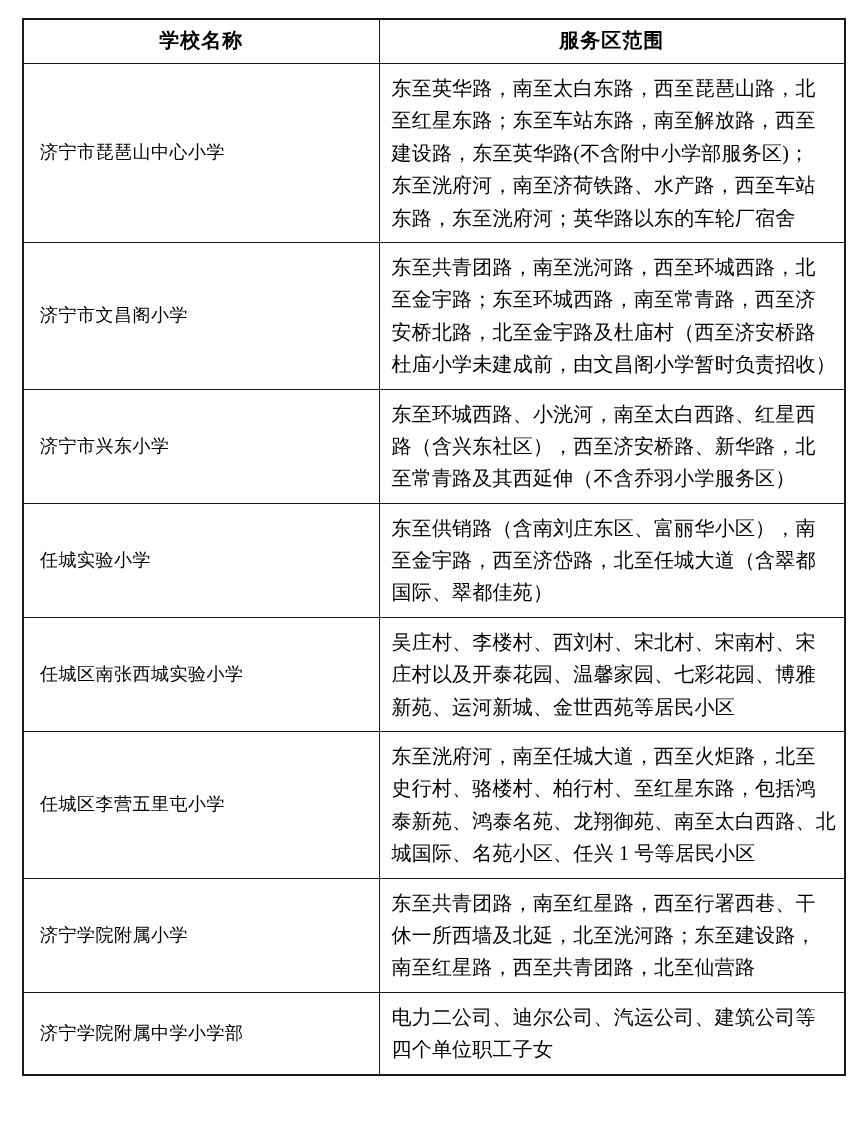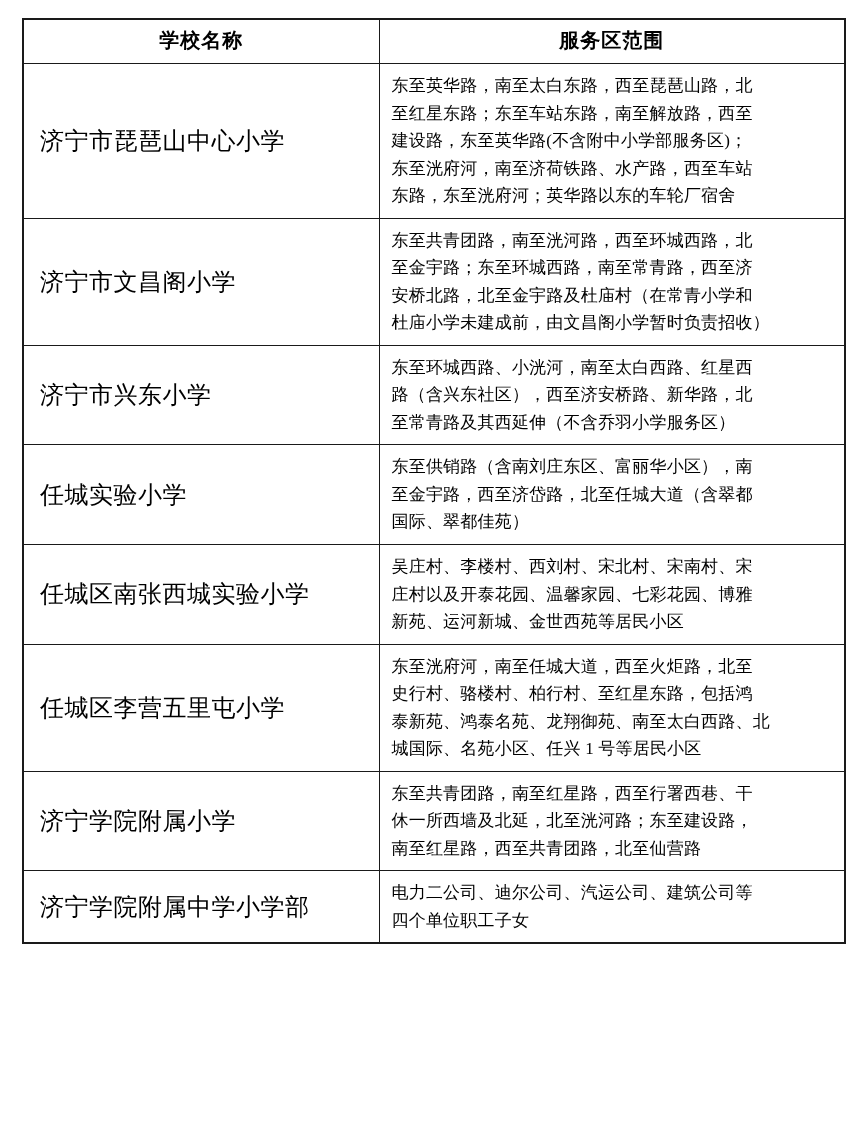--- a/index.html
+++ b/index.html
@@ -38,27 +38,27 @@
   }
   table.school-table thead th {
     text-align: center;
     font-weight: bold;
     font-size: 20px;
     padding: 7px 6px 9px 6px;
     letter-spacing: 1px;
   }
   td.school-name {
     padding: 6px 8px 6px 16px;
-    font-size: 24px;
+    font-size: 18px;
     letter-spacing: 0.5px;
     line-height: 1.5;
   }
   td.service-range {
     padding: 8px 10px 8px 12px;
-    font-size: 17px;
+    font-size: 20px;
     line-height: 1.62;
     letter-spacing: 0.2px;
     text-align: justify;
     text-justify: inter-ideograph;
     margin-left: 36px;
   }
   td.service-range .line {
     display: block;
     white-space: nowrap;
   }
@@ -87,21 +87,21 @@
             <span class="line">建设路，东至英华路(不含附中小学部服务区)；</span>
             <span class="line">东至洸府河，南至济荷铁路、水产路，西至车站</span>
             <span class="line">东路，东至洸府河；英华路以东的车轮厂宿舍</span>
           </td>
         </tr>
         <tr>
           <td class="school-name">济宁市文昌阁小学</td>
           <td class="service-range">
             <span class="line">东至共青团路，南至洸河路，西至环城西路，北</span>
             <span class="line">至金宇路；东至环城西路，南至常青路，西至济</span>
-            <span class="line">安桥北路，北至金宇路及杜庙村（在常青小学和</span>
+            <span class="line">安桥北路，北至金宇路及杜庙村（西至济安桥路</span>
             <span class="line">杜庙小学未建成前，由文昌阁小学暂时负责招收）</span>
           </td>
         </tr>
         <tr>
           <td class="school-name">济宁市兴东小学</td>
           <td class="service-range">
             <span class="line">东至环城西路、小洸河，南至太白西路、红星西</span>
             <span class="line">路（含兴东社区），西至济安桥路、新华路，北</span>
             <span class="line">至常青路及其西延伸（不含乔羽小学服务区）</span>
           </td>

